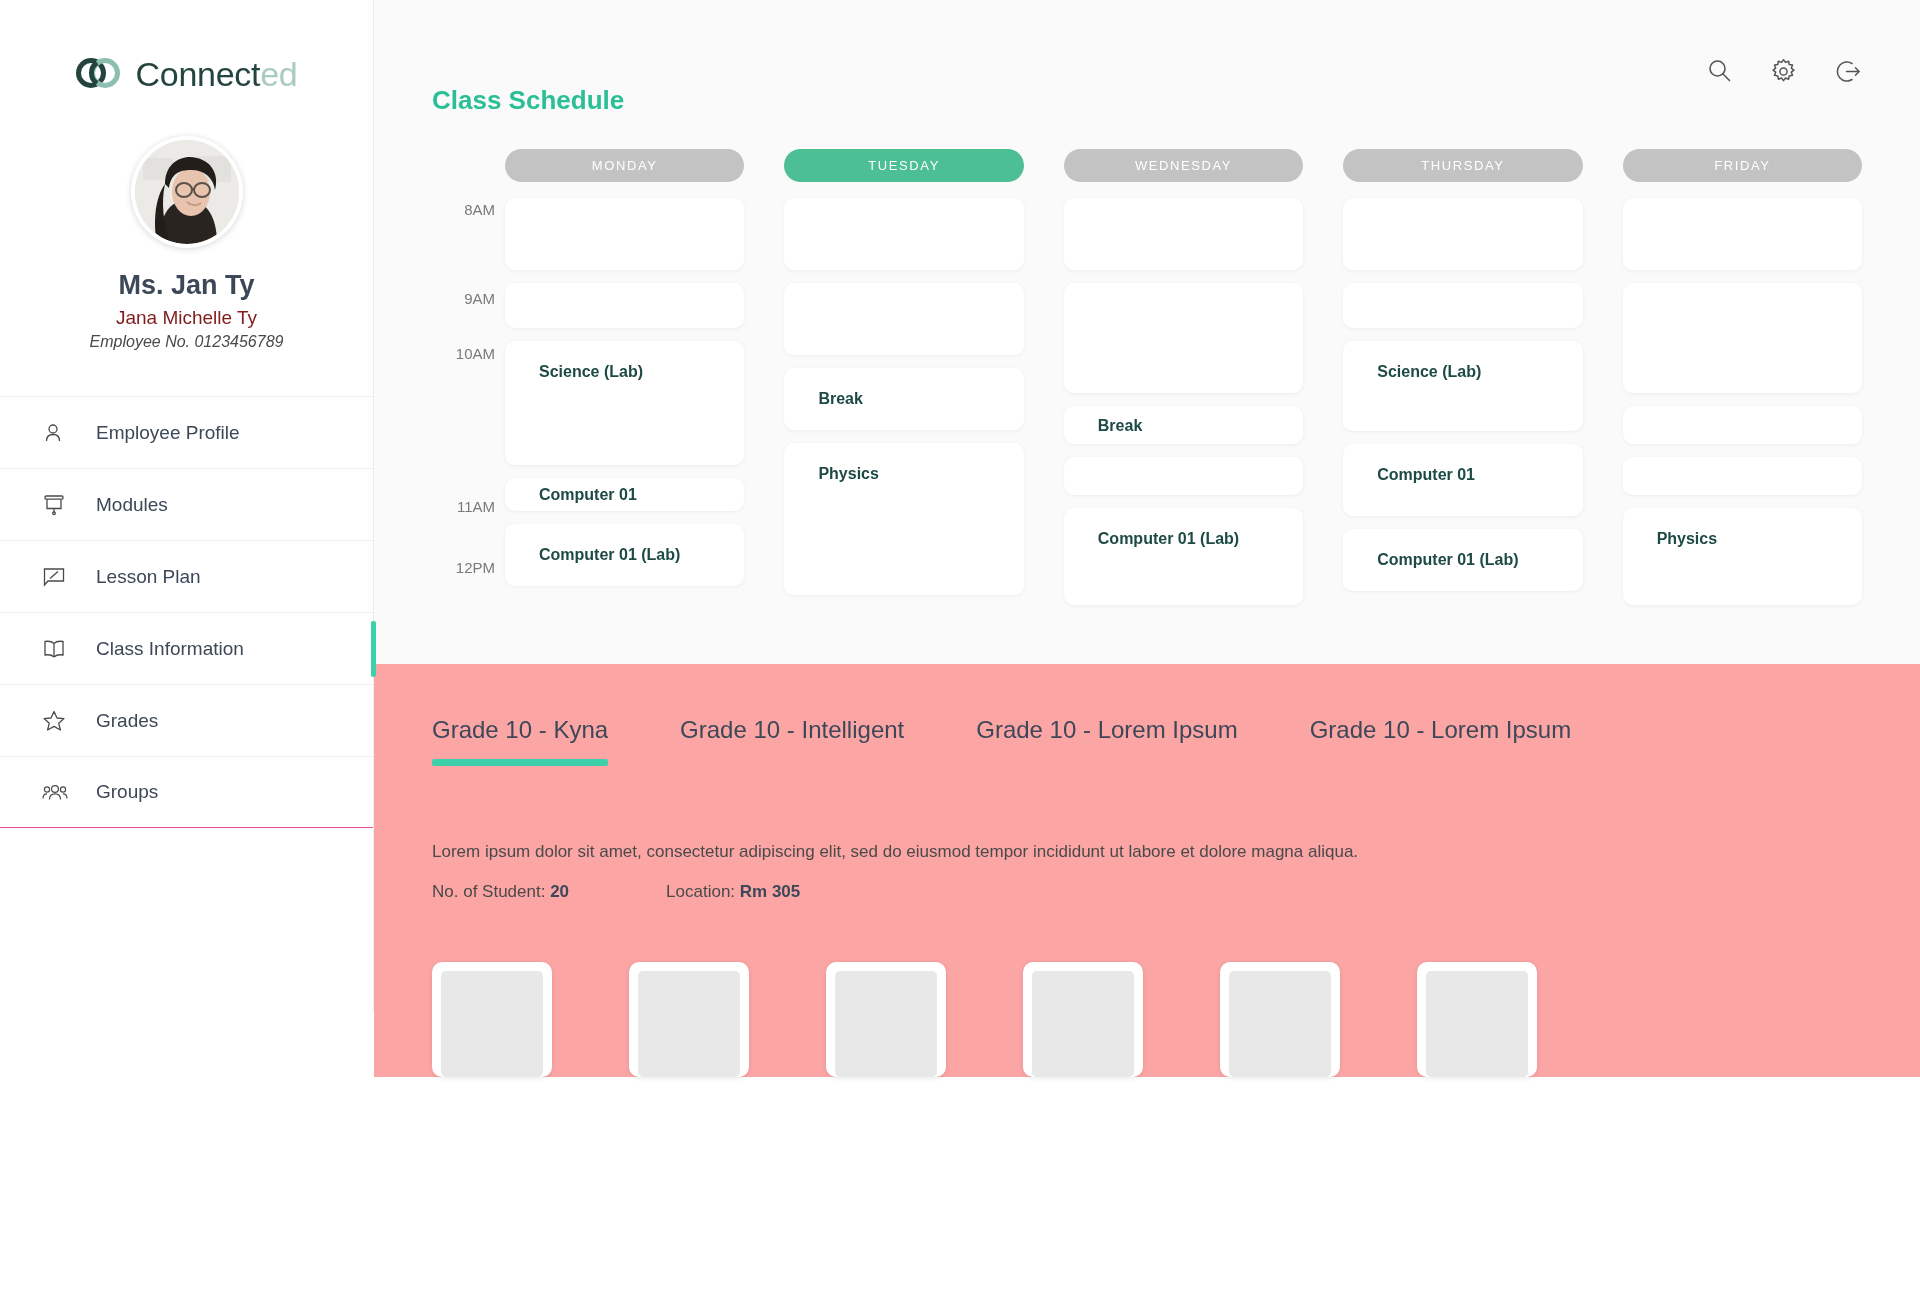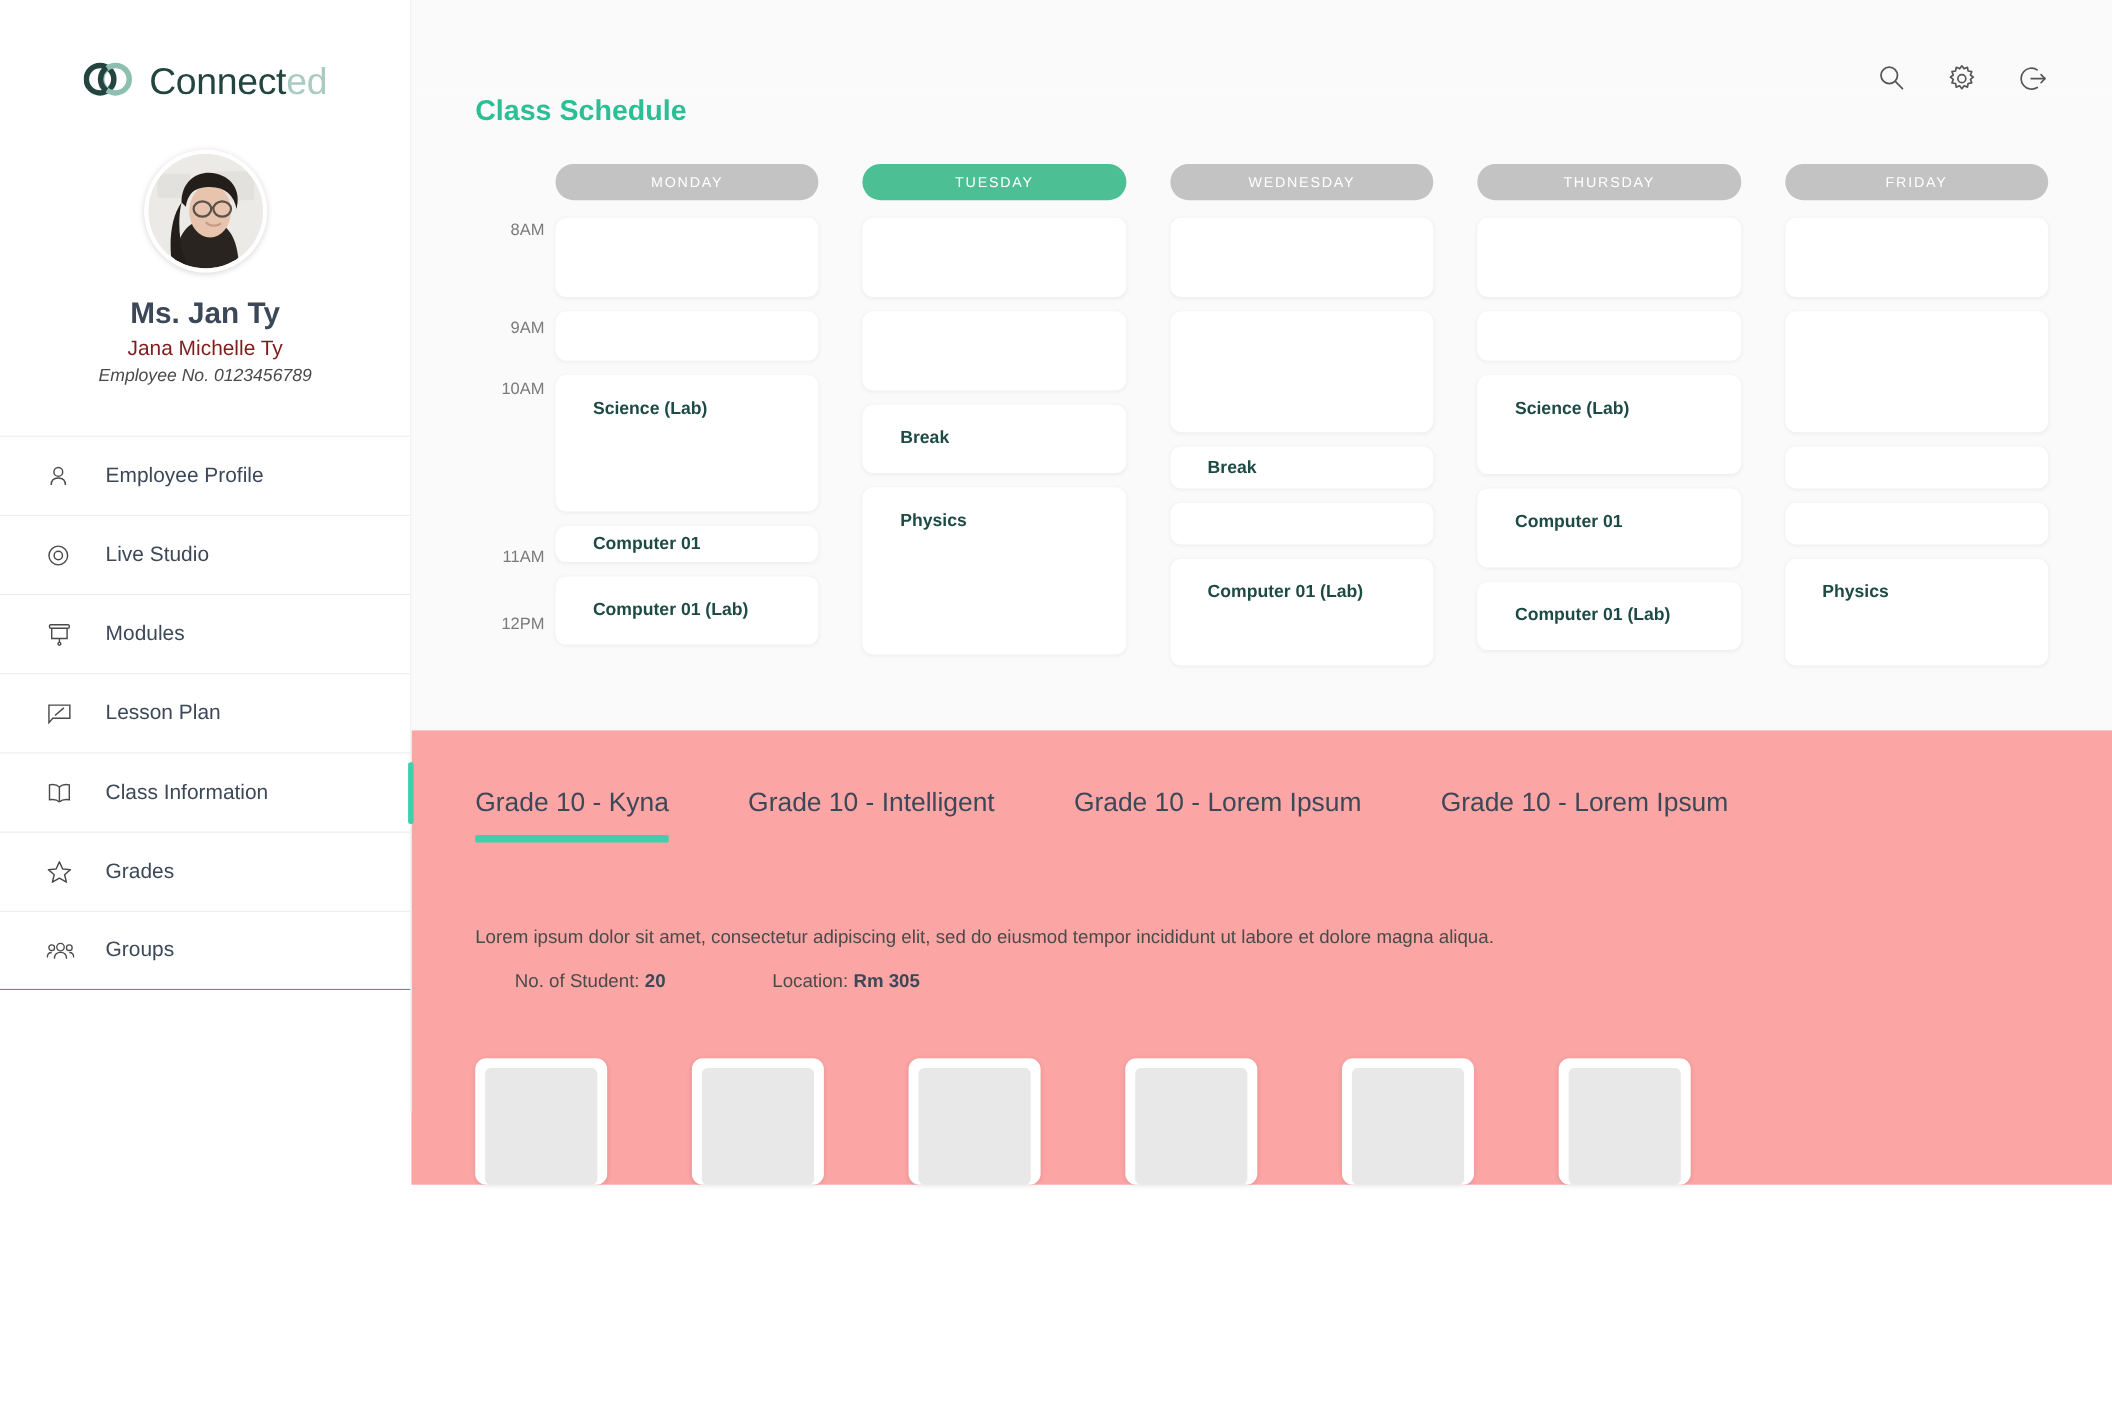--- a/index.html
+++ b/index.html
@@ -101,21 +101,21 @@
     font-size:24px; color:#3c4858; cursor:pointer;
     padding-bottom:22px; position:relative; margin-right:72px;
   }
   .tab:last-child { margin-right:0; }
   .tab.active::after {
     content:""; position:absolute; left:0; bottom:0;
     width:100%; height:7px; background:#3ecfab; border-radius:2px;
   }
   .desc { font-size:17px; color:#4a4a4a; margin-top:76px; }
   .meta { display:flex; margin-top:20px; font-size:17px; color:#4a4a4a; }
-  .meta-students { margin-right:97px;margin-left:36px; }
+  .meta-students { margin-right:97px; }
   .meta b { color:#3c4858; font-weight:700; }
 
   .student-row { display:flex; gap:77px; margin-top:60px; }
   .student-card {
     width:120px; height:115px;
     background:#ffffff; border-radius:10px;
     box-shadow:0 1px 5px rgba(0,0,0,.10);
     padding:9px 9px 0 9px; cursor:pointer;
   }
   .student-thumb { width:100%; height:100%; background:#e8e8e8; border-radius:5px; }
@@ -176,29 +176,20 @@
       <div class="nav-item">
         <span class="nav-ico">
           <svg width="22" height="22" viewBox="0 0 22 22" fill="none" stroke="#4a4a4a" stroke-width="1.3">
             <circle cx="11" cy="7" r="4"></circle>
             <path d="M4.5 19 C4.5 14.5 7.5 12.5 11 12.5 C14.5 12.5 17.5 14.5 17.5 19"></path>
           </svg>
         </span>
         <span class="nav-label">Employee Profile</span>
       </div>
 
-      <div class="nav-item">
-        <span class="nav-ico">
-          <svg width="22" height="22" viewBox="0 0 22 22" fill="none" stroke="#4a4a4a" stroke-width="1.3">
-            <circle cx="11" cy="11" r="8.5"></circle>
-            <circle cx="11" cy="11" r="3.8"></circle>
-          </svg>
-        </span>
-        <span class="nav-label">Live Studio</span>
-      </div>
 
       <div class="nav-item">
         <span class="nav-ico">
           <svg width="24" height="24" viewBox="0 0 24 24" fill="none" stroke="#4a4a4a" stroke-width="1.3">
             <rect x="3" y="3" width="18" height="3.2" rx="1.2"></rect>
             <path d="M5 6.5 V15.5 H19 V6.5"></path>
             <path d="M12 15.5 V19"></path>
             <circle cx="12" cy="20.3" r="1.3"></circle>
           </svg>
         </span>

